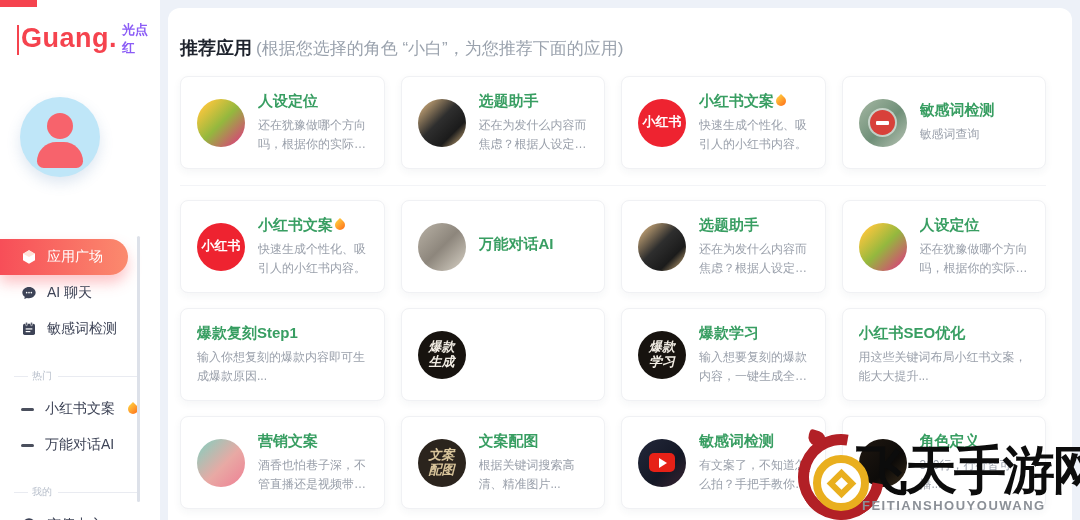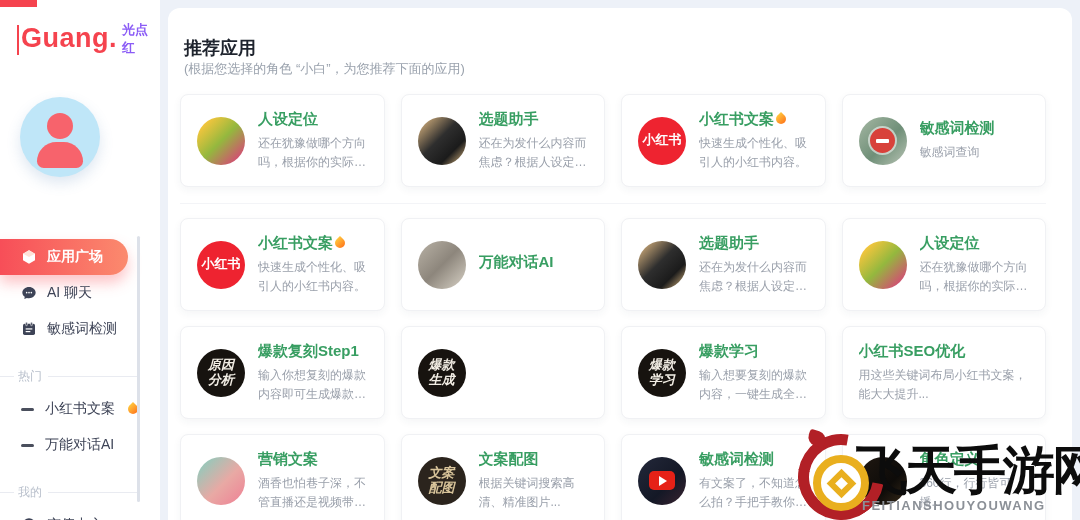--- a/index.html
+++ b/index.html
@@ -21,41 +21,41 @@
     background:#bfe6f8; box-shadow:0 6px 14px rgba(70,120,180,.18); }
   .avatar-head { position:absolute; left:27px; top:16px; width:26px; height:26px; border-radius:50%; background:#f7636c; }
   .avatar-body { position:absolute; left:17px; top:45px; width:46px; height:26px; border-radius:23px 23px 8px 8px; background:#f7636c; }
   .menu { position:absolute; left:0; top:239px; width:160px; }
   .menu-item { height:36px; display:flex; align-items:center; gap:10px; padding-left:21px;
     color:#3d4356; font-size:14px; cursor:pointer; }
   .menu-item.active {
     width:128px; border-radius:0 18px 18px 0; color:#fff;
     background:linear-gradient(90deg,#f74e58,#fb8a6e);
     box-shadow:0 8px 14px rgba(248,90,96,.35);
-    font-weight:700;
+    font-weight:400;
   }
   .menu-item svg { flex:none; }
-  .sec-label { display:flex; align-items:center; height:14px; margin:22px 0 8px 0;
-    color:#b9c0cc; font-size:12px; }
+  .sec-label { display:flex; align-items:center; height:14px; margin:22px 0 8px 14px;
+    color:#b9c0cc; font-size:10px; }
   .sec-label::before { content:""; width:14px; height:1px; background:#e9ebf1; margin-right:4px; }
   .sec-label::after { content:""; flex:1; height:1px; background:#e9ebf1; margin-left:6px; margin-right:20px; }
   .hot-item { height:36px; display:flex; align-items:center; gap:11px; padding-left:21px;
     color:#3d4356; font-size:14px; cursor:pointer; }
   .dash-ico { width:13px; height:3px; background:#4a4f5d; border-radius:2px; flex:none; }
   .flame { display:inline-block; width:10px; height:10px;
     background:linear-gradient(180deg,#ffc53d,#ff7a1d);
     border-radius:50% 0 50% 50%; transform:rotate(-45deg); margin-left:2px; }
   .scroll-line { position:absolute; left:137px; top:236px; width:3px; height:266px;
     background:#dde1e9; border-radius:2px; z-index:4; cursor:pointer; }
   
   .main-panel { position:absolute; left:168px; top:8px; width:904px; height:560px;
     background:#fff; border-radius:12px; padding:0 26px 0 12px; z-index:1; }
-  .sec-head { display:flex; align-items:baseline;flex-direction:column; }
+  .sec-head { display:flex; align-items:baseline; }
   .sec-head .h-title { font-size:18px; font-weight:800; color:#1f242e; }
-  .sec-head .h-note { font-size:13px; color:#9aa2ad; margin-left:4px; }
+  .sec-head .h-note { font-size:17px; color:#9aa2ad; margin-left:4px; }
   .head-1 { margin:28px 0 16px 0; }
   .head-2 { margin:0 0 14px 0; }
   .applist-wrap { margin-top:16px; border-top:1px solid #f3f4f7; padding-top:14px; }
   .grid { display:grid; grid-template-columns:repeat(4,1fr); gap:15px 16px; }
   .card { background:#fff; border:1px solid #f0f1f4; border-radius:8px;
     box-shadow:0 3px 8px rgba(40,50,80,.05); height:93px;
     display:flex; align-items:center; gap:13px; padding:0 12px 0 16px; cursor:pointer; }
   .card-icon { width:48px; height:48px; border-radius:50%; flex:none;
     display:flex; align-items:center; justify-content:center; text-align:center;
     font-weight:800; line-height:1.15; white-space:pre-line; overflow:hidden; }
@@ -248,22 +248,20 @@
     <div class="card-icon" style="background: linear-gradient(135deg, rgb(242, 197, 61) 15%, rgb(148, 184, 62) 50%, rgb(207, 84, 112) 85%);"></div>
     <div class="card-body">
       <div class="card-title">
         <span>人设定位</span>
 
       </div>
       <div class="card-desc">还在犹豫做哪个方向吗，根据你的实际情...</div>
     </div>
   </div>
         <div class="card">
-    <div class="card-icon" style="background: rgb(23, 19, 15); color: rgb(242, 237, 228); font-size: 13px; font-style: italic;">原因
-分析</div>
     <div class="card-body">
       <div class="card-title">
         <span>爆款复刻Step1</span>
 
       </div>
       <div class="card-desc">输入你想复刻的爆款内容即可生成爆款原因...</div>
     </div>
   </div>
         <div class="card">
     <div class="card-icon" style="background: rgb(23, 19, 15); color: rgb(242, 237, 228); font-size: 13px; font-style: italic;">爆款

